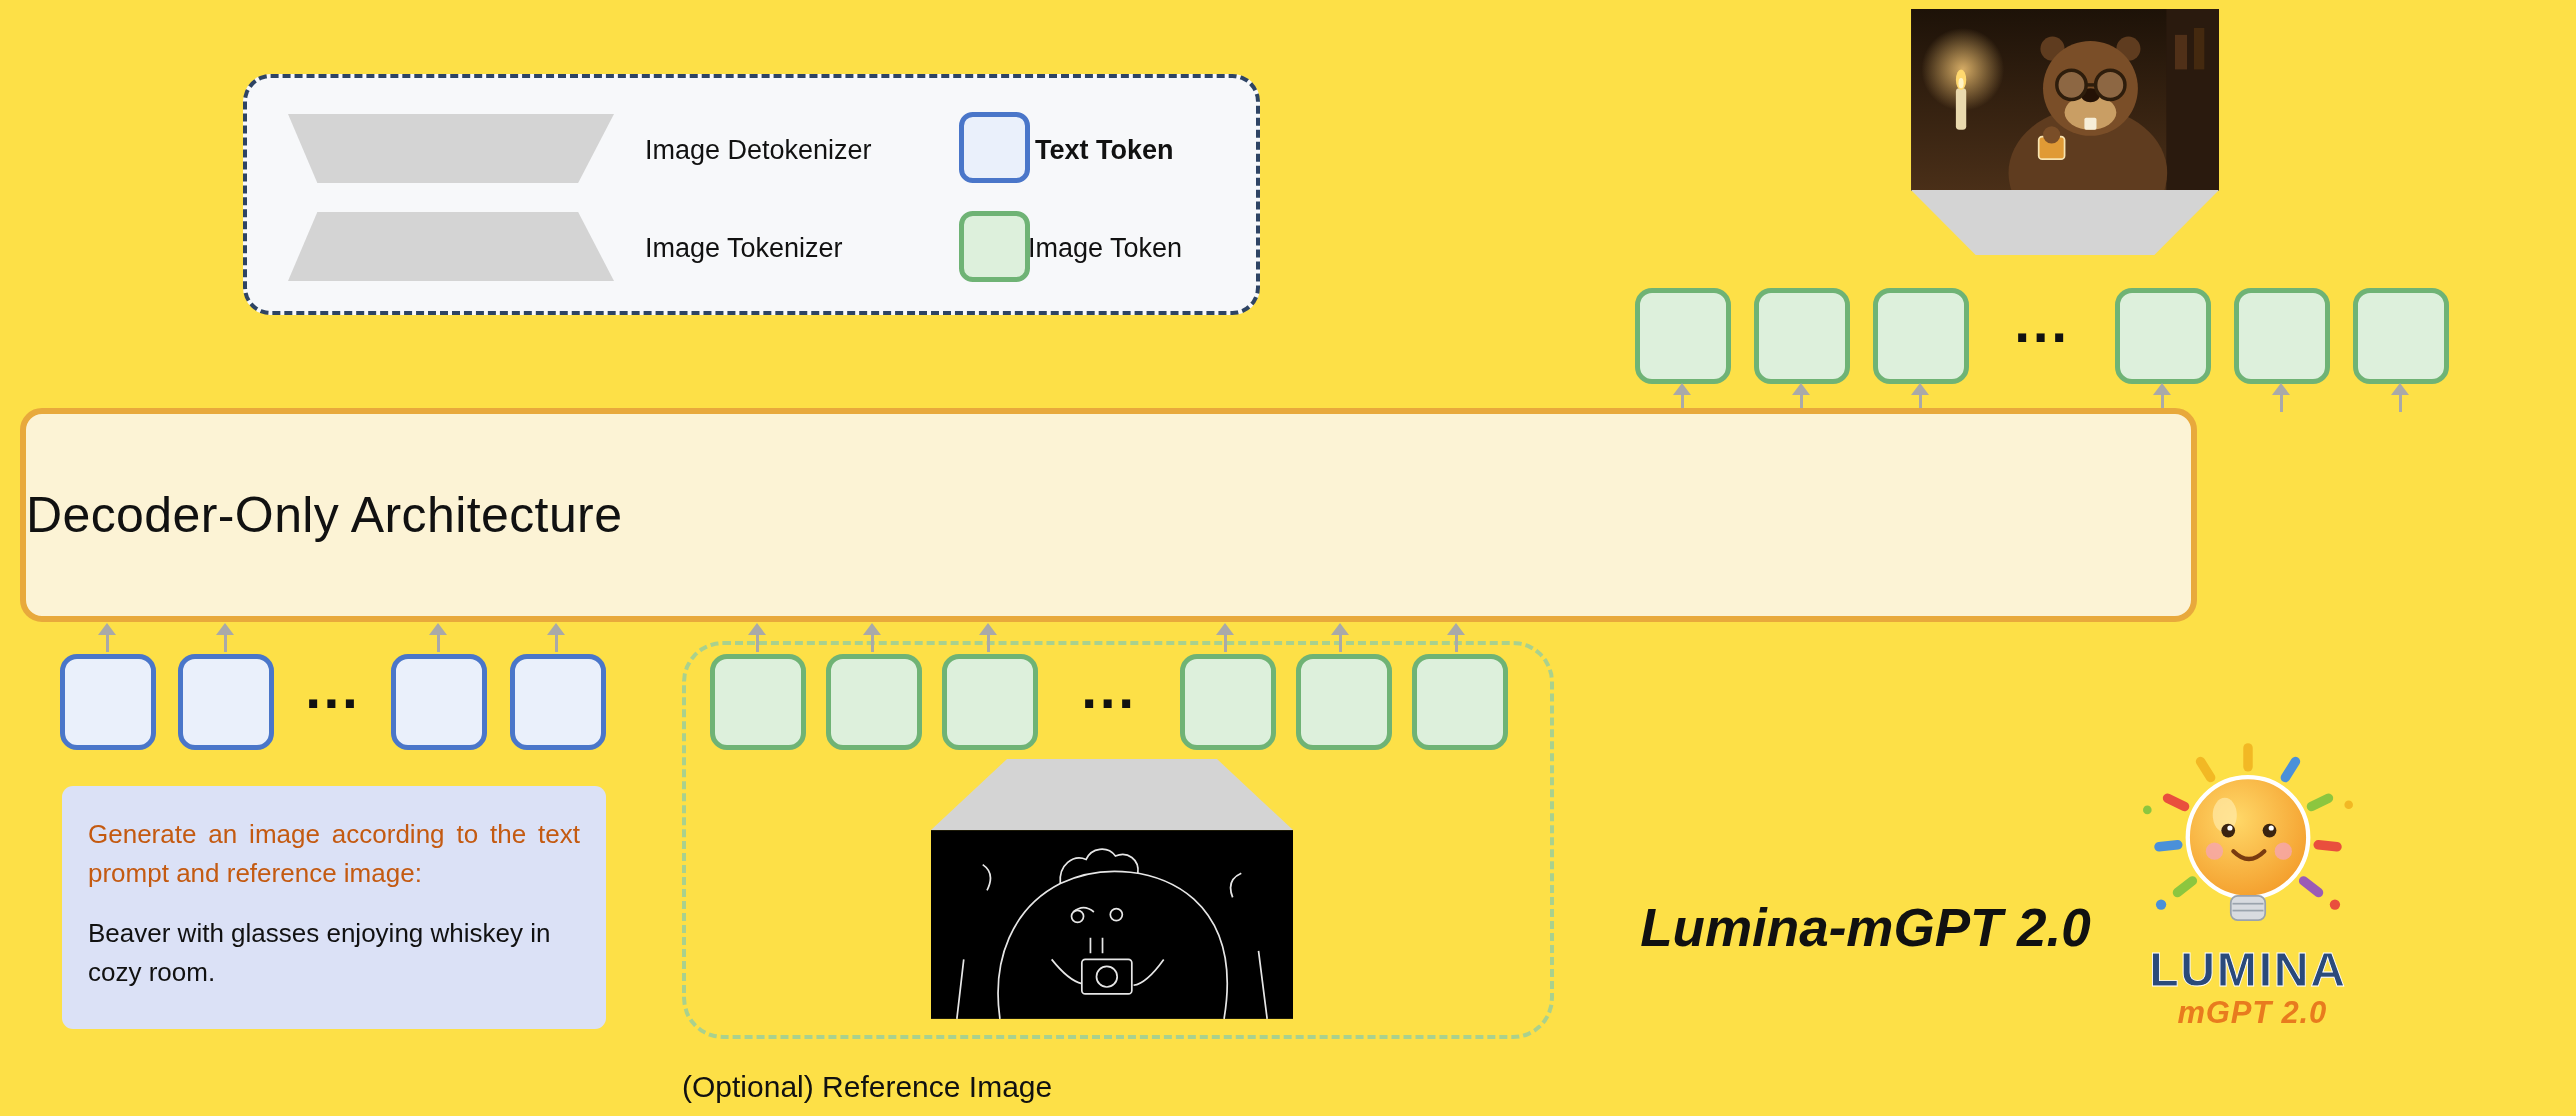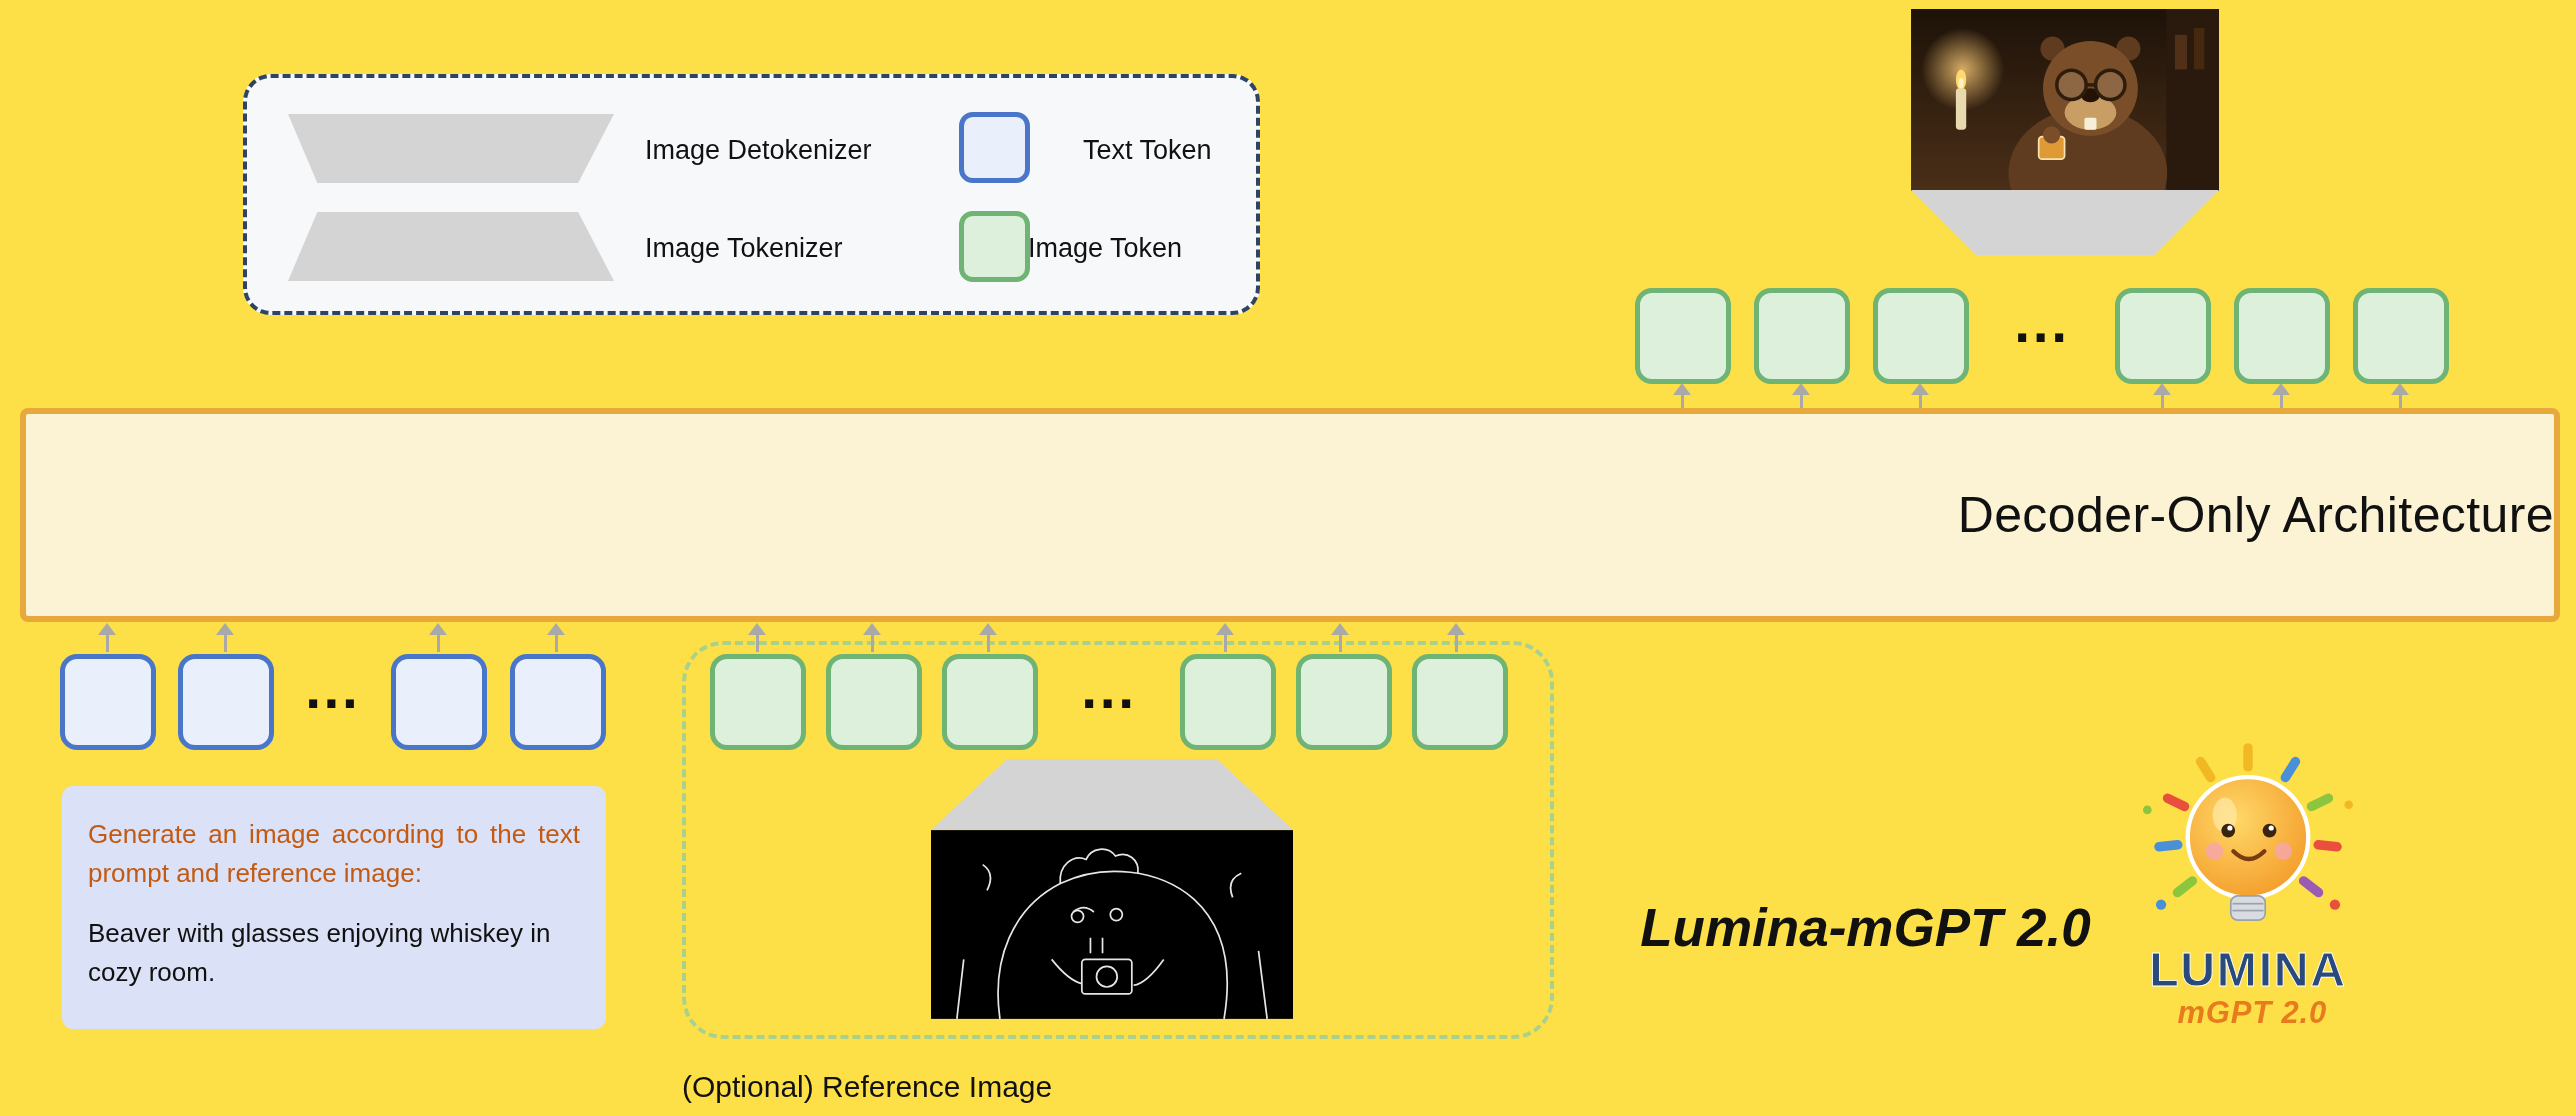--- a/index.html
+++ b/index.html
@@ -12,21 +12,21 @@
   .legend {
     position:absolute; left:243px; top:74px; width:1017px; height:241px;
     border:4.3px dashed #2E4464; border-radius:27.6px; background:#F7F8FA; box-sizing:border-box;
   }
   .trap { position:absolute; background:#D4D4D4; }
   .trap-detok { left:41px; top:36px;  width:326px; height:69px; clip-path:polygon(0% 0%, 100% 0%, 89% 100%, 9% 100%); }
   .trap-tok   { left:41px; top:134px; width:326px; height:69px; clip-path:polygon(9% 0%, 89% 0%, 100% 100%, 0% 100%); }
   .legend-label { position:absolute; font-size:27px; color:#111; white-space:nowrap; }
   .l1 { left:398px; top:57px; }
   .l2 { left:398px; top:155px; }
-  .l3 { left:836px; top:57px; }
+  .l3 { left:788px; top:57px;font-weight:bold; }
   .l4 { left:781px; top:155px; }
   .sample { position:absolute; width:71px; height:71px; border-radius:13.8px; box-sizing:border-box; }
   .s1 { left:712px; top:34px; }
   .s2 { left:712px; top:133px; }
 
   
   .token { width:96px; height:96px; border-radius:17px; box-sizing:border-box; flex:0 0 auto; }
   .tok-blue  { border:5.2px solid #4A76C9; background:#EAF0FB; }
   .tok-green { border:5.2px solid #6FB375; background:#DDF0DC; }
   .token-row { position:absolute; display:flex; align-items:center; }
@@ -40,23 +40,23 @@
   .arrow::before {
     content:""; position:absolute; left:7.8px; top:8.6px; width:3.4px; height:20.7px; background:#A9A9A9;
   }
   .arrow::after {
     content:""; position:absolute; left:0; top:0; width:0; height:0;
     border-left:9.5px solid transparent; border-right:9.5px solid transparent; border-bottom:12px solid #A9A9A9;
   }
 
   
   .decoder {
-    position:absolute; left:20px; top:408px; width:2540px; height:214px;
-    background:#FCF3D5; border:6px solid #E8A93C; border-radius:8px; box-sizing:border-box;
-    display:flex; align-items:center; justify-content:flex-end;
+    position:absolute; left:20px; top:408px; width:2177px; height:214px;
+    background:#FCF3D5; border:6px solid #E8A93C; border-radius:22px; box-sizing:border-box;
+    display:flex; align-items:center; justify-content:flex-start;
   }
   .decoder-label { font-size:50px; color:#111; letter-spacing:0.4px; }
 
   
   .trap-big { position:absolute; background:#D4D4D4; }
   .trap-detok-big { left:1911px; top:190px; width:308px; height:65px; clip-path:polygon(0% 0%, 100% 0%, 79% 100%, 21% 100%); }
   .trap-tok-big   { left:931px; top:759px; width:362px; height:71px; clip-path:polygon(21% 0%, 79% 0%, 100% 100%, 0% 100%); }
   .gen-img { position:absolute; left:1911px; top:8.6px; width:308px; height:182px; }
   .ref-img { position:absolute; left:931px; top:830px; width:362px; height:189px; }
 

